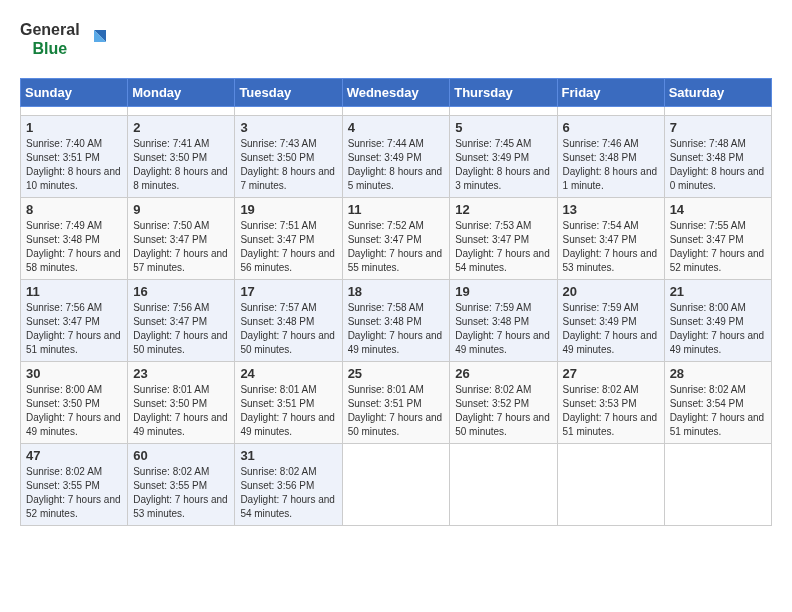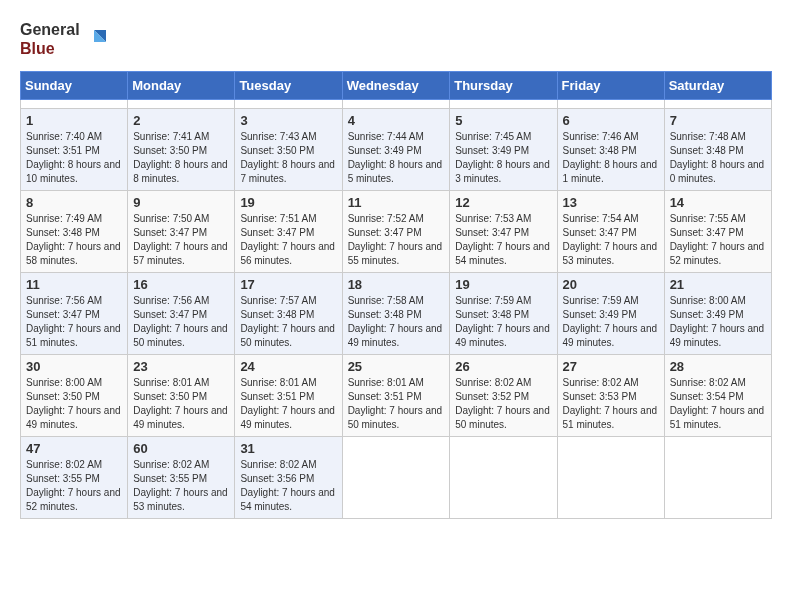--- a/index.html
+++ b/index.html
@@ -29,21 +29,21 @@
       font-weight: bold;
       color: #333;
     }
     .subtitle {
       font-size: 16px;
       color: #555;
     }
     .calendar {
       width: 100%;
       border-collapse: collapse;
-      margin-top: 13px;
+      margin-top: 20px;
     }
     .calendar thead tr th {
       background-color: #3a6bbf;
       color: #fff;
       font-size: 13px;
       font-weight: bold;
       padding: 6px 4px;
       text-align: left;
       border: 1px solid #5a8ae0;
     }
@@ -77,23 +77,23 @@
     }
     .empty-cell {
       background: #fff !important;
     }
   </style>
 </head>
 <body>
 
 <div class="header-section">
   <div class="logo">
-  <div style="line-height:1.2;">
+  <div style="line-height:1.2;text-align:center;">
     <span style="font-size:16px;font-weight:bold;color:#333;">General</span><br>
-    <span style="font-size:16px;font-weight:bold;color:#7f1d1d;">Blue</span>
+    <span style="font-size:16px;font-weight:bold;color:#15803d;">Blue</span>
   </div>
   <svg width="22" height="22" viewBox="0 0 22 22">
     <polygon points="10,2 22,2 22,14" fill="#2a6bb5"></polygon>
     <polygon points="10,2 22,14 10,14" fill="#5aaae8"></polygon>
   </svg>
 </div>
   <div class="title-section">
     <div class="main-title"></div>
     <div class="subtitle"></div>
   </div>

